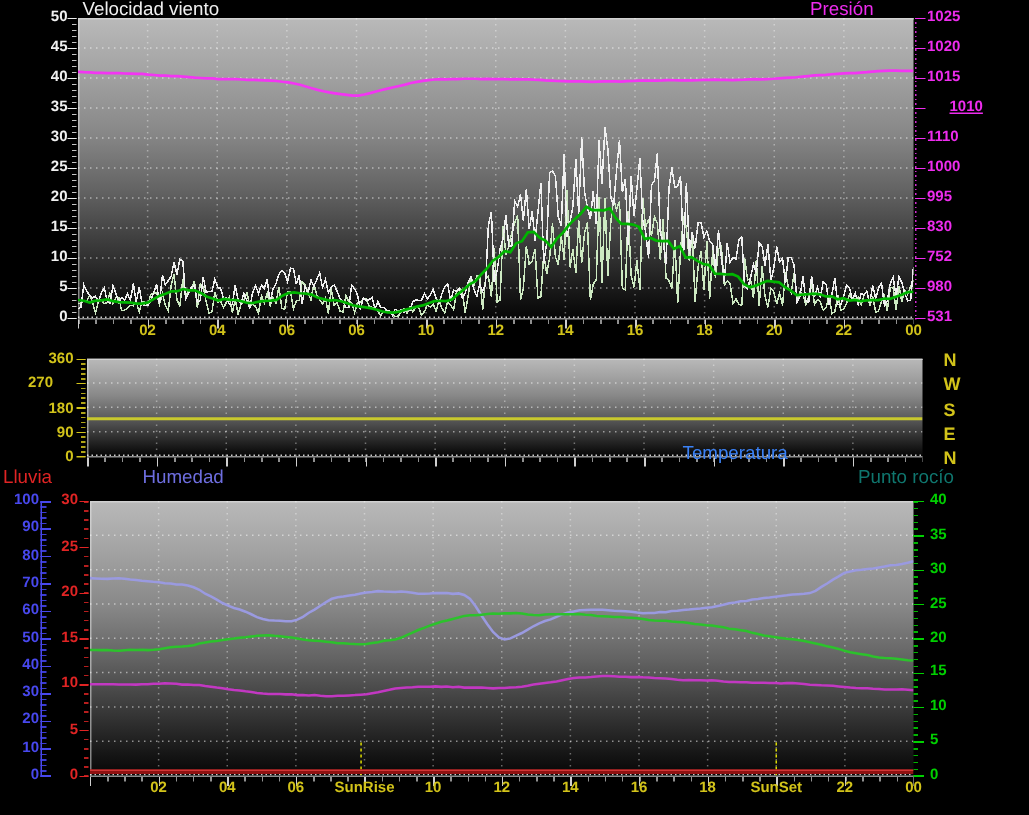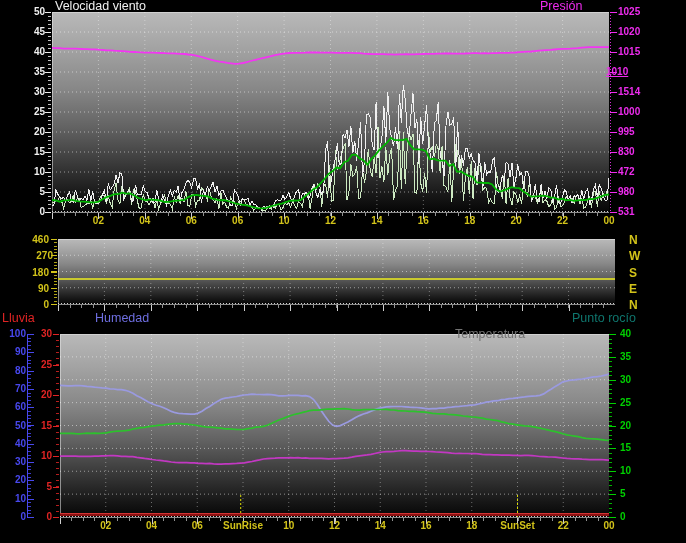--- a/index.html
+++ b/index.html
@@ -145,58 +145,58 @@
   <div id="rul-dir" class="ruler"></div>
   <div id="rul-hum" class="ruler"></div>
   <div id="rul-rain" class="ruler"></div>
   <div id="rul-temp" class="ruler"></div>
   <div id="xt-top" class="xstrip"></div>
   <div id="xt-mid" class="xstrip"></div>
   <div id="xt-bot" class="xstrip"></div>
 
   <span class="hlabel c-red" style="left:2px;top:312px">Lluvia</span>
   <span class="hlabel" style="left:95px;top:312px;color:#6e6ee0">Humedad</span>
-  <span class="hlabel" style="left:455px;top:328px;color:#737373">Temperatura</span>
+  <span class="hlabel" style="left:455px;top:296px;color:#3b82f6">Temperatura</span>
   <span class="hlabel" style="left:572px;top:312px;color:#0f766e">Punto rocío</span>
 <span class="tick c-white" style="left: -3px; width: 48px; text-align: right; top: 7px;">50</span>
     <span class="tick c-white" style="left: -3px; width: 48px; text-align: right; top: 27px;">45</span>
     <span class="tick c-white" style="left: -3px; width: 48px; text-align: right; top: 47px;">40</span>
     <span class="tick c-white" style="left: -3px; width: 48px; text-align: right; top: 67px;">35</span>
     <span class="tick c-white" style="left: -3px; width: 48px; text-align: right; top: 87px;">30</span>
     <span class="tick c-white" style="left: -3px; width: 48px; text-align: right; top: 107px;">25</span>
     <span class="tick c-white" style="left: -3px; width: 48px; text-align: right; top: 127px;">20</span>
     <span class="tick c-white" style="left: -3px; width: 48px; text-align: right; top: 147px;">15</span>
     <span class="tick c-white" style="left: -3px; width: 48px; text-align: right; top: 167px;">10</span>
     <span class="tick c-white" style="left: -3px; width: 48px; text-align: right; top: 187px;">5</span>
     <span class="tick c-white" style="left: -3px; width: 48px; text-align: right; top: 207px;">0</span>
     <span class="tick c-mag" style="left: 618px; top: 7px;">1025</span>
     <span class="tick c-mag" style="left: 618px; top: 27px;">1020</span>
     <span class="tick c-mag" style="left: 618px; top: 47px;">1015</span>
-    <span class="tick c-mag" style="left: 606px; top: 67px; text-decoration: underline;">1010</span>
-    <span class="tick c-mag" style="left: 618px; top: 87px;">1514</span>
+    <span class="tick c-mag" style="left: 633px; top: 67px; text-decoration: underline;">1010</span>
+    <span class="tick c-mag" style="left: 618px; top: 87px;">1110</span>
     <span class="tick c-mag" style="left: 618px; top: 107px;">1000</span>
     <span class="tick c-mag" style="left: 618px; top: 127px;">995</span>
     <span class="tick c-mag" style="left: 618px; top: 147px;">830</span>
-    <span class="tick c-mag" style="left: 618px; top: 167px;">472</span>
+    <span class="tick c-mag" style="left: 618px; top: 167px;">752</span>
     <span class="tick c-mag" style="left: 618px; top: 187px;">980</span>
     <span class="tick c-mag" style="left: 618px; top: 207px;">531</span>
     <span class="tick c-yel" style="left: 74.4167px; width: 48px; text-align: center; top: 216px;">02</span>
     <span class="tick c-yel" style="left: 120.833px; width: 48px; text-align: center; top: 216px;">04</span>
     <span class="tick c-yel" style="left: 167.25px; width: 48px; text-align: center; top: 216px;">06</span>
     <span class="tick c-yel" style="left: 213.667px; width: 48px; text-align: center; top: 216px;">06</span>
     <span class="tick c-yel" style="left: 260.083px; width: 48px; text-align: center; top: 216px;">10</span>
     <span class="tick c-yel" style="left: 306.5px; width: 48px; text-align: center; top: 216px;">12</span>
     <span class="tick c-yel" style="left: 352.917px; width: 48px; text-align: center; top: 216px;">14</span>
     <span class="tick c-yel" style="left: 399.333px; width: 48px; text-align: center; top: 216px;">16</span>
     <span class="tick c-yel" style="left: 445.75px; width: 48px; text-align: center; top: 216px;">18</span>
     <span class="tick c-yel" style="left: 492.167px; width: 48px; text-align: center; top: 216px;">20</span>
     <span class="tick c-yel" style="left: 538.583px; width: 48px; text-align: center; top: 216px;">22</span>
     <span class="tick c-yel" style="left: 585px; width: 48px; text-align: center; top: 216px;">00</span>
-    <span class="tick c-yel" style="left: 1px; width: 48px; text-align: right; top: 235px;">460</span>
-    <span class="tick c-yel" style="left: 1px; width: 52px; text-align: right; top: 251.25px;">270</span>
+    <span class="tick c-yel" style="left: 1px; width: 48px; text-align: right; top: 235px;">360</span>
+    <span class="tick c-yel" style="left: 1px; width: 52px; text-align: center; top: 251.25px;">270</span>
     <span class="tick c-yel" style="left: 1px; width: 48px; text-align: right; top: 267.5px;">180</span>
     <span class="tick c-yel" style="left: 1px; width: 48px; text-align: right; top: 283.75px;">90</span>
     <span class="tick c-yel" style="left: 1px; width: 48px; text-align: right; top: 300px;">0</span>
     <span class="tick c-yel" style="font-size: 12px; left: 629px; top: 235px;">N</span>
     <span class="tick c-yel" style="font-size: 12px; left: 629px; top: 251.25px;">W</span>
     <span class="tick c-yel" style="font-size: 12px; left: 629px; top: 267.5px;">S</span>
     <span class="tick c-yel" style="font-size: 12px; left: 629px; top: 283.75px;">E</span>
     <span class="tick c-yel" style="font-size: 12px; left: 629px; top: 300px;">N</span>
     <span class="tick c-blue" style="left: -22px; width: 48px; text-align: right; top: 329px;">100</span>
     <span class="tick c-blue" style="left: -22px; width: 48px; text-align: right; top: 347.3px;">90</span>

